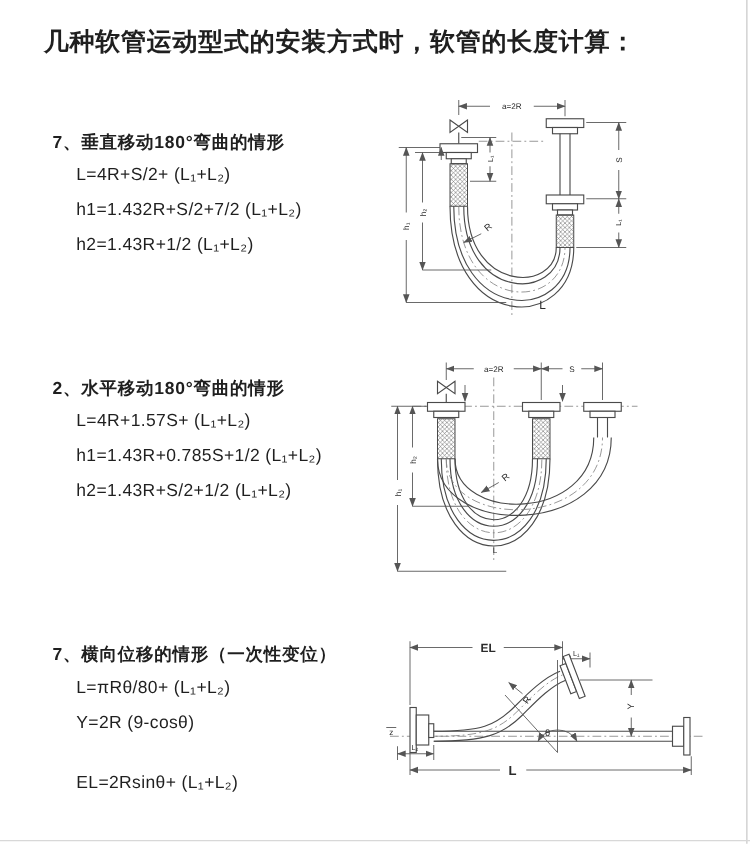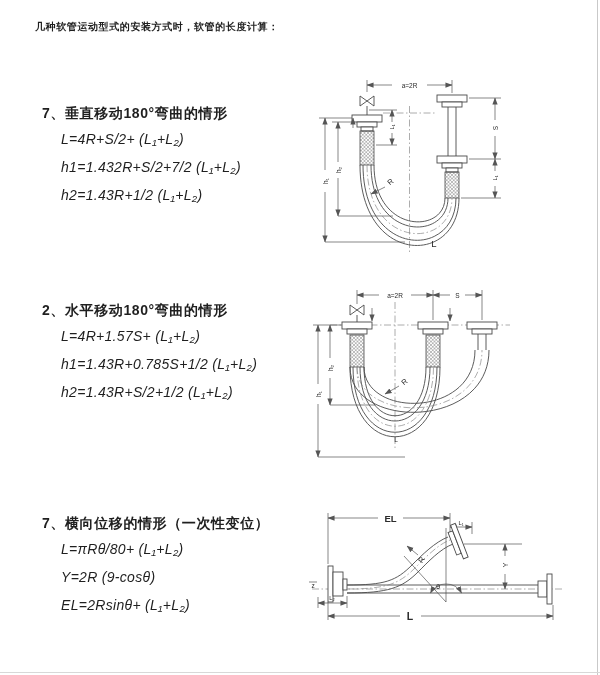--- a/index.html
+++ b/index.html
@@ -2,23 +2,23 @@
 <html><head>
 <meta charset="utf-8">
 <style>
   html,body{margin:0;padding:0;}
   body{
     width:600px;height:675px;position:relative;overflow:hidden;
     background:#ffffff;color:#1f1f1f;
     font-family:"Liberation Sans","DejaVu Sans",sans-serif;
   }
   .abs{position:absolute;}
-  .title{left:35px;top:20px;font-size:10px;font-weight:600;letter-spacing:.6px;white-space:nowrap;}
+  .title{left:35px;top:20px;font-size:20px;font-weight:600;letter-spacing:.6px;white-space:nowrap;}
   .heading{font-size:14px;font-weight:600;letter-spacing:.6px;white-space:nowrap;}
-  .formula{font-size:14px;font-weight:500;letter-spacing:.3px;white-space:nowrap;font-style:italic;}
+  .formula{font-size:14px;font-weight:500;letter-spacing:.3px;white-space:nowrap;}
   svg{position:absolute;overflow:visible;}
   svg .ln{stroke:#4a4a4a;stroke-width:.9;fill:none;}
   svg .fl{stroke:#4a4a4a;stroke-width:.9;fill:#ffffff;}
   svg .dim{stroke:#555;stroke-width:.7;fill:none;}
   svg .cl{stroke:#808080;stroke-width:.65;fill:none;stroke-dasharray:7 2.5 1.5 2.5;}
   svg .hz{stroke:#4a4a4a;stroke-width:.8;}
   svg text{fill:#2b2b2b;font-family:"Liberation Sans","DejaVu Sans",sans-serif;}
   .t6{font-size:6.5px;} .t5{font-size:5.8px;} .t7{font-size:7.5px;} .t9{font-size:9.5px;} .t10{font-size:10.5px;font-weight:600;}
   .edge-r{left:597px;top:0;width:1px;height:675px;background:#c9c9c9;}
   .edge-b{left:0;top:672px;width:600px;height:1px;background:#d8d8d8;}
@@ -34,21 +34,21 @@
 <div class="abs formula" style="left:61px;top:187px">h2=1.43R+1/2 (L₁+L₂)</div>
 
 <div class="abs heading" style="left:42px;top:302px">2、水平移动180°弯曲的情形</div>
 <div class="abs formula" style="left:61px;top:328px">L=4R+1.57S+ (L₁+L₂)</div>
 <div class="abs formula" style="left:61px;top:356px">h1=1.43R+0.785S+1/2 (L₁+L₂)</div>
 <div class="abs formula" style="left:61px;top:384px">h2=1.43R+S/2+1/2 (L₁+L₂)</div>
 
 <div class="abs heading" style="left:42px;top:515px">7、横向位移的情形（一次性变位）</div>
 <div class="abs formula" style="left:61px;top:541px">L=πRθ/80+ (L₁+L₂)</div>
 <div class="abs formula" style="left:61px;top:569px">Y=2R (9-cosθ)</div>
-<div class="abs formula" style="left:61px;top:597px">EL=2Rsinθ+ (L₁+L₂)</div>
+<div class="abs formula" style="left:61px;top:617px">EL=2Rsinθ+ (L₁+L₂)</div>
 
 <svg style="left:305px;top:70px" width="295" height="195" viewBox="0 0 295 195">
   <defs>
     <marker id="a1" viewBox="0 0 8 8" refX="7.5" refY="4" markerWidth="7" markerHeight="7" orient="auto-start-reverse" markerUnits="userSpaceOnUse">
       <path d="M0,1 L8,4 L0,7 Z" fill="#555"></path>
     </marker>
     <pattern id="x1" width="3.5" height="3.5" patternUnits="userSpaceOnUse">
       <path d="M0,0 L3.5,3.5 M3.5,0 L0,3.5" stroke="#6a6a6a" stroke-width="0.45"></path>
     </pattern>
   </defs>

